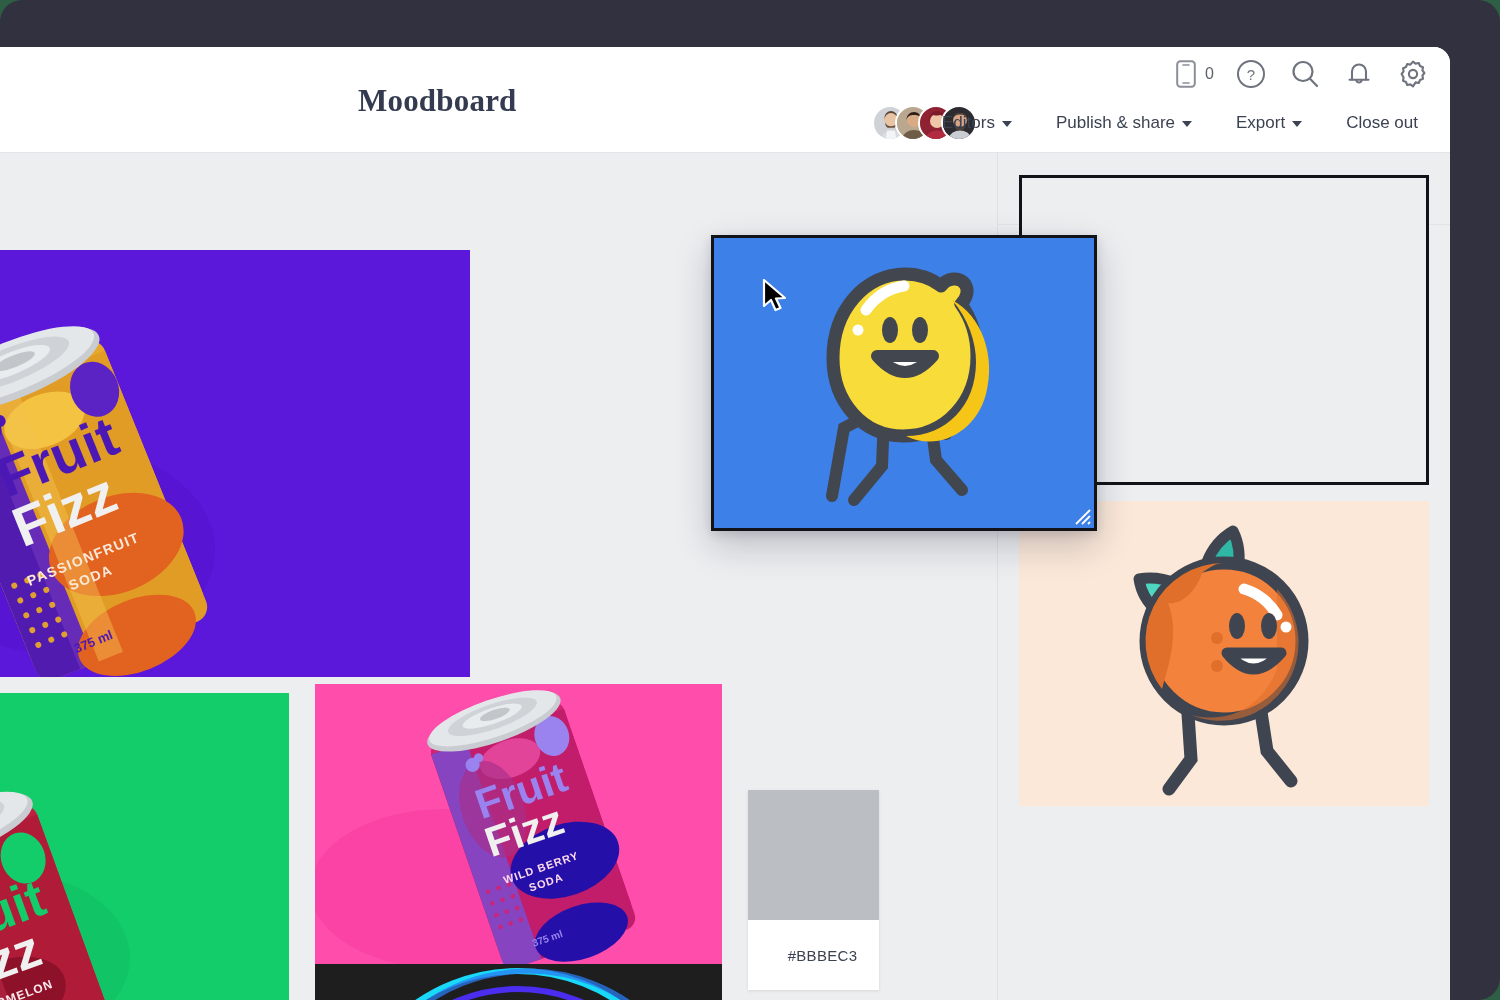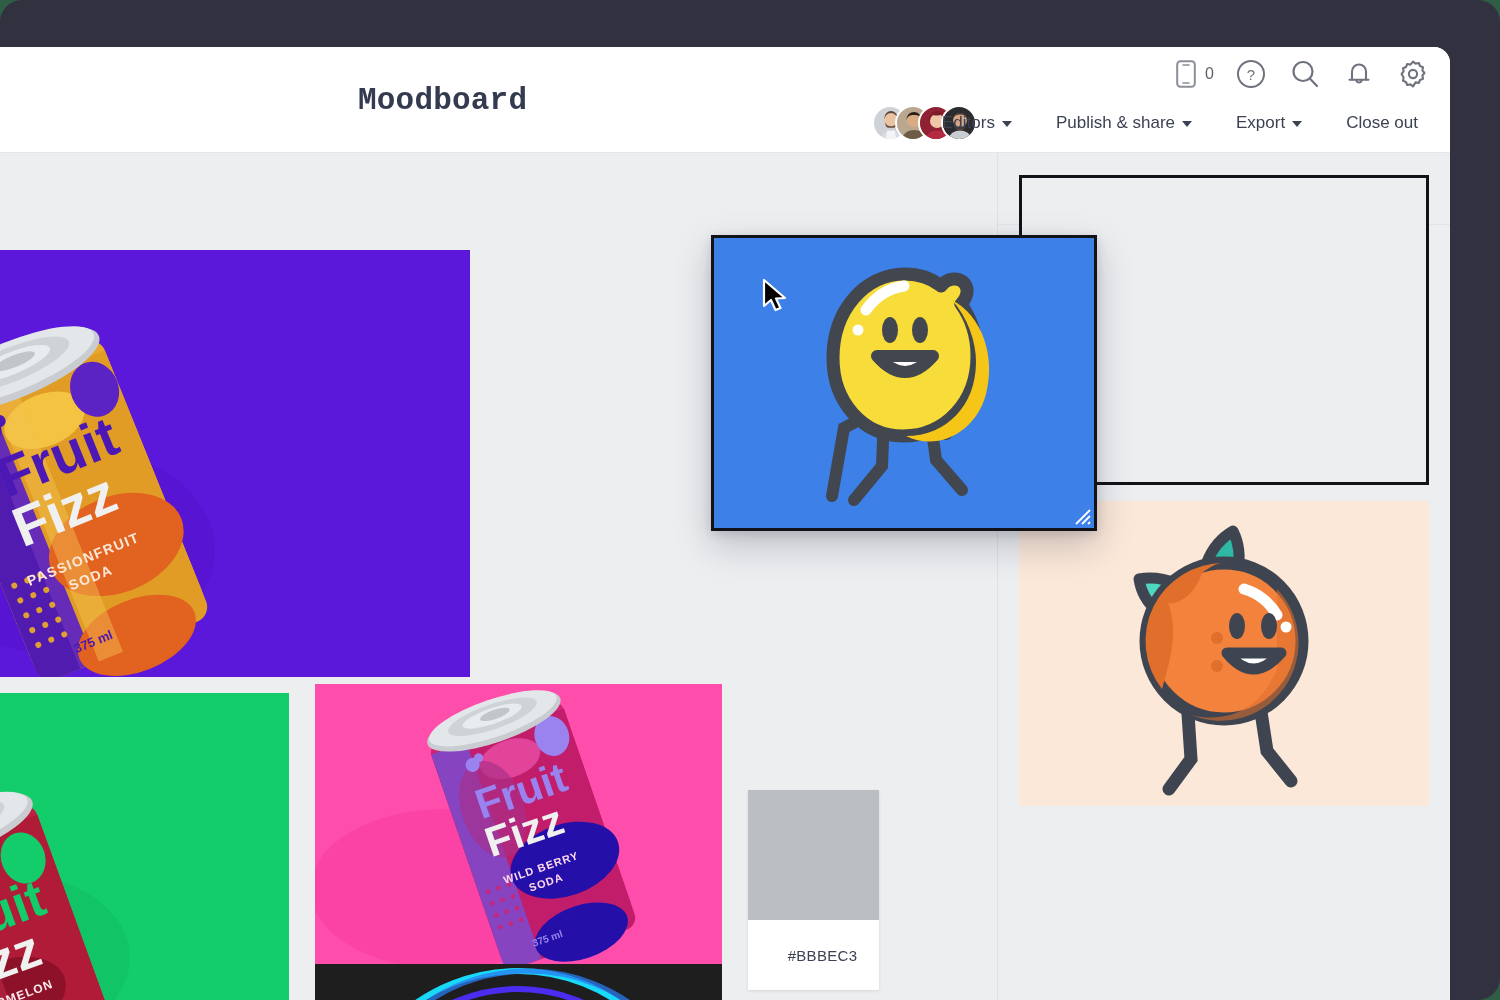--- a/index.html
+++ b/index.html
@@ -66,21 +66,21 @@
   }
   #device-count .count-num {
     font-size: 16px;
     color: #5d6069;
   }
 
   #page-title {
     position: absolute;
     left: 358px;
     top: 36px;
-    font-family: Liberation Mono, monospace;
+    font-family: Liberation Serif, serif;
     font-size: 31px;
     font-weight: 700;
     color: #343b50;
     letter-spacing: 0.2px;
   }
 
   #header-actions {
     position: absolute;
     right: 14px;
     top: 56px;

